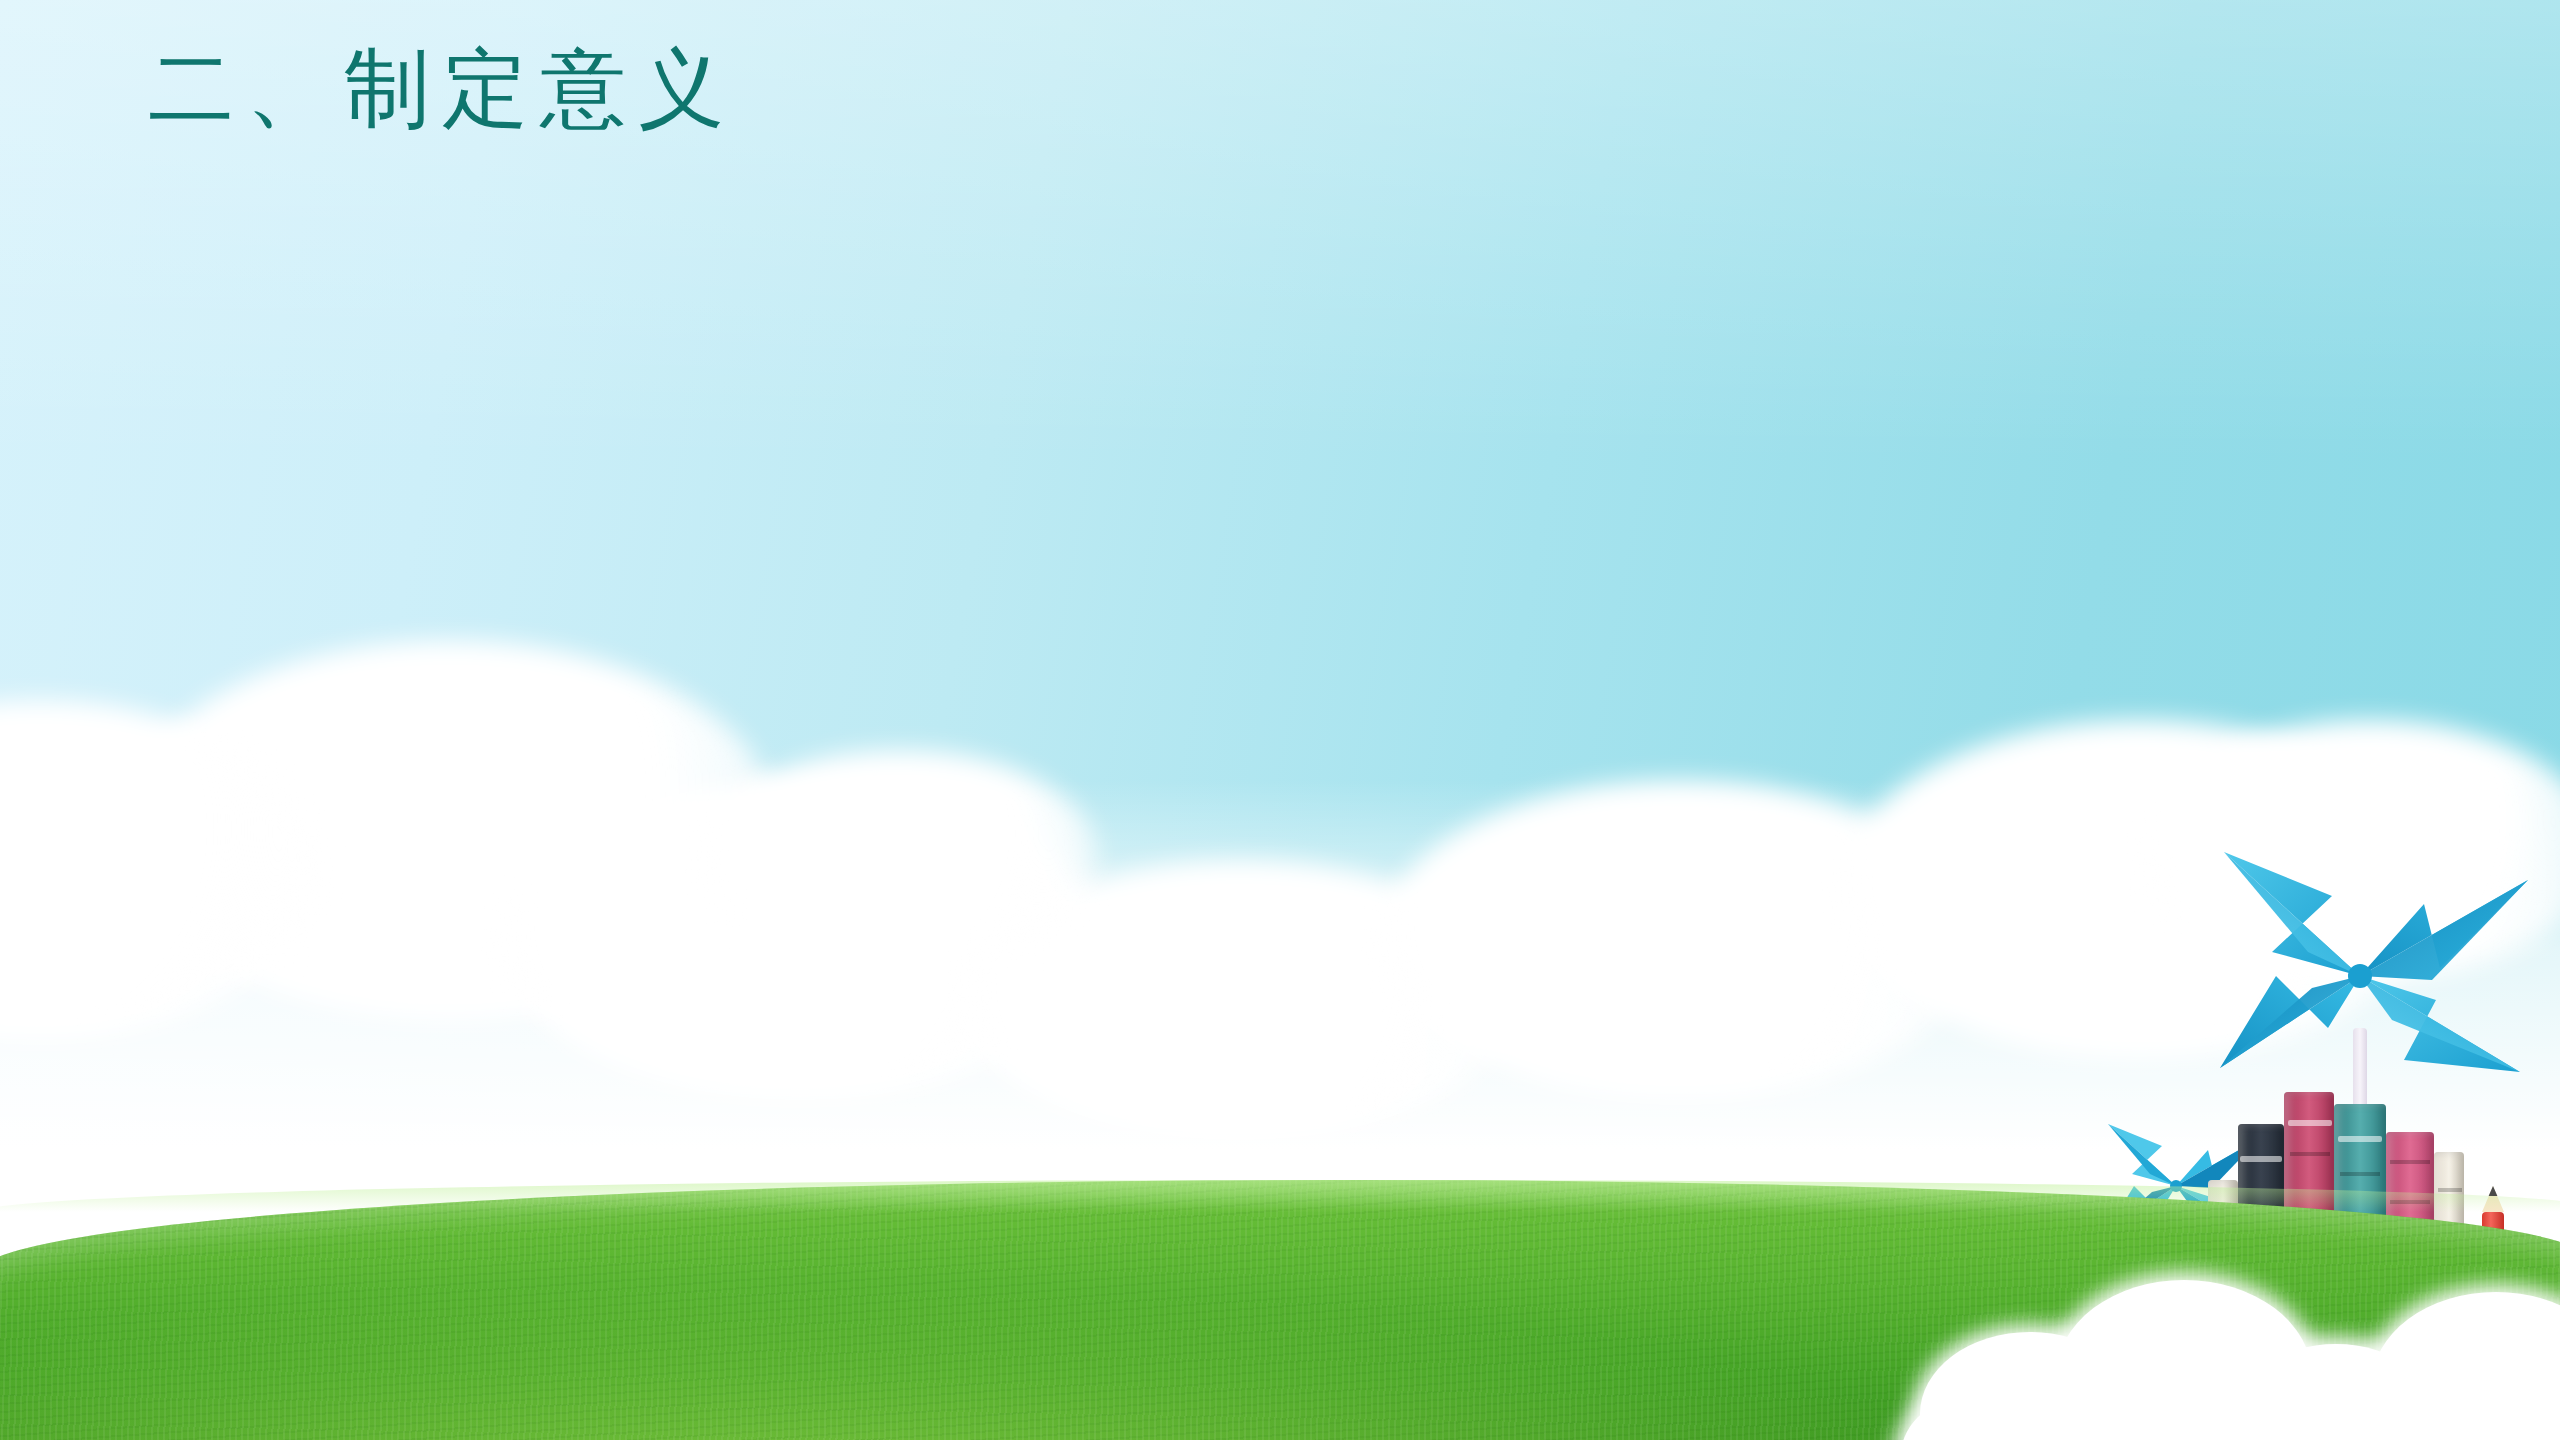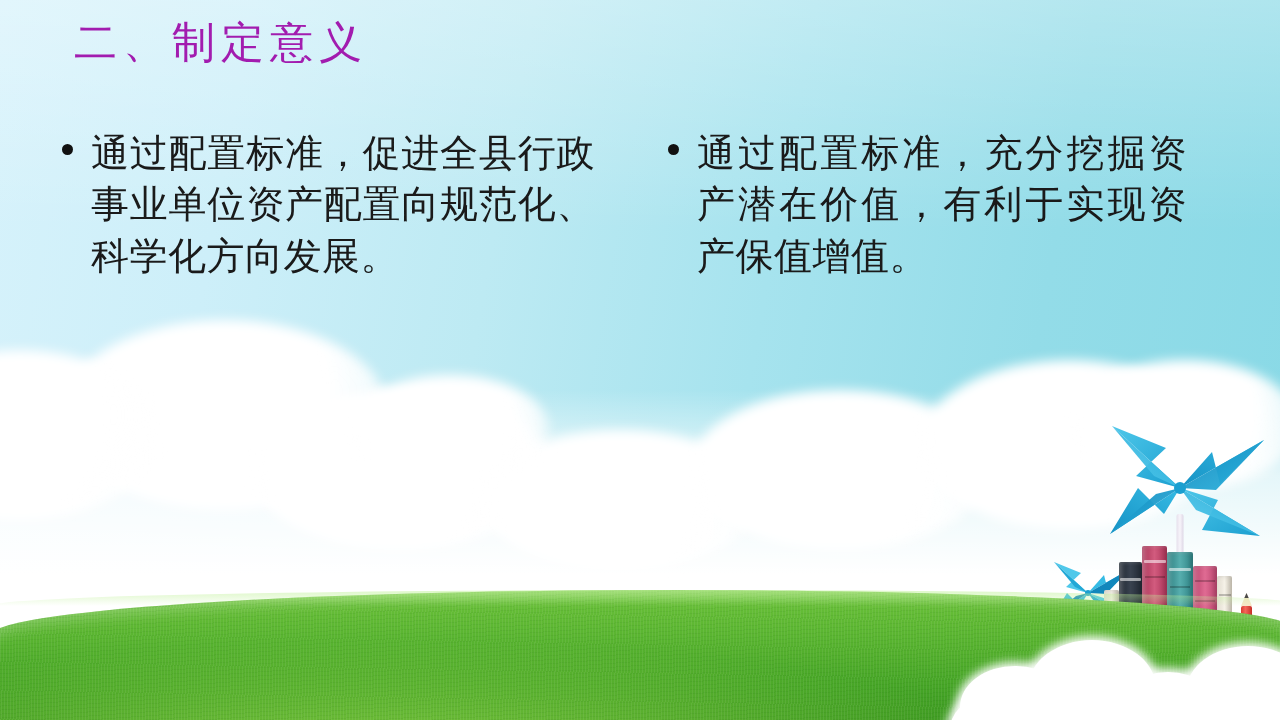--- a/index.html
+++ b/index.html
@@ -186,24 +186,24 @@
     opacity: .9;
   }
 
   
   .title {
     position: absolute;
     left: 74px;
     top: 22px;
     font-size: 43px;
     line-height: 1.12;
-    color: #a21caf;
+    color: #0f766e;
     letter-spacing: 6px;
     white-space: nowrap;
-    font-family: Liberation Mono, monospace;
+    font-family: Liberation Serif, serif;
   }
   .body-area {
     position: absolute;
     left: 62px;
     top: 128px;
     width: 1160px;
     display: flex;
     gap: 26px;
     align-items: flex-start;
   }
@@ -367,24 +367,14 @@
   <div class="bottom-cloud">
     <div class="bp" style="left:10px;  bottom:6px;  width:110px; height:82px;"></div>
     <div class="bp" style="left:78px;  bottom:18px; width:128px; height:96px;"></div>
     <div class="bp" style="left:166px; bottom:4px;  width:104px; height:78px;"></div>
     <div class="bp" style="left:236px; bottom:16px; width:124px; height:92px;"></div>
     <div class="bp" style="left:0px;   bottom:-6px; width:380px; height:60px; border-radius:40px;"></div>
   </div>
 
   <div class="title">二、制定意义</div>
 
-  <div class="body-area">
-    <div class="col col-1">
-      <span class="bullet-dot"></span>
-      <div class="bullet-text">通过配置标准，促进全县行政事业单位资产配置向规范化、科学化方向发展。</div>
-    </div>
-    <div class="col col-2">
-      <span class="bullet-dot"></span>
-      <div class="bullet-text">通过配置标准，充分挖掘资产潜在价值，有利于实现资产保值增值。</div>
-    </div>
-  </div>
 
 </div>
 
 </body></html>

